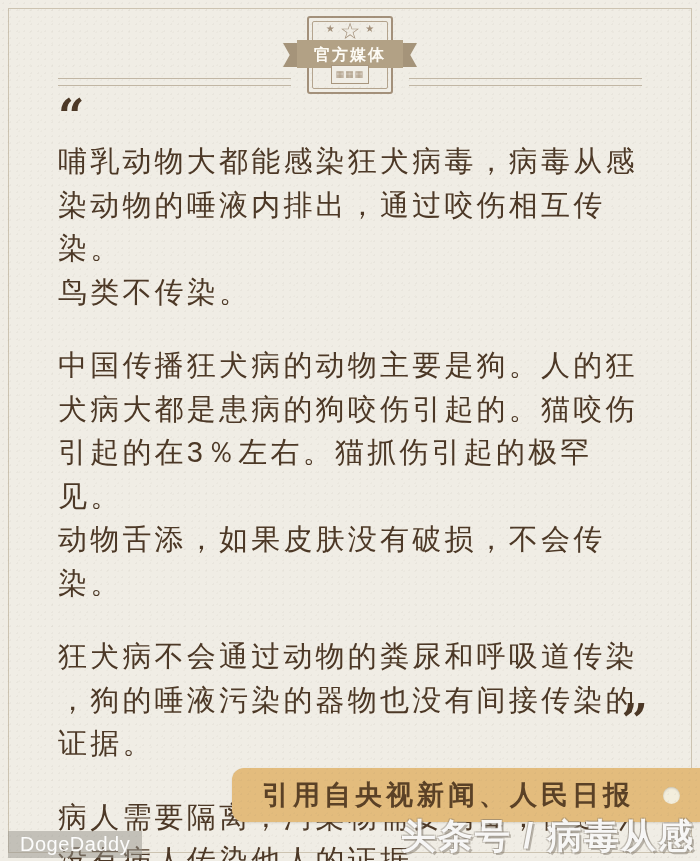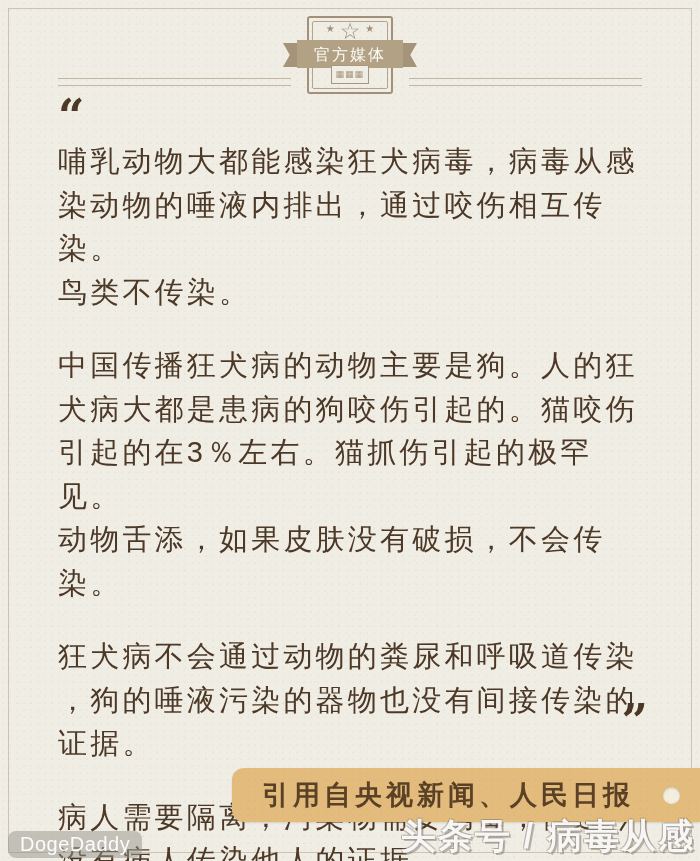--- a/index.html
+++ b/index.html
@@ -50,21 +50,21 @@
   }
   .star-center{font-size:23px;line-height:22px;vertical-align:-2px;}
   .star-side{font-size:10px;vertical-align:5px;margin:0 5px;}
   .badge-ribbon{position:absolute;left:0;top:26px;width:134px;height:28px;z-index:3;}
   .ribbon-end{position:absolute;top:3px;width:24px;height:24px;background:#a5947a;}
   .ribbon-end.left{left:0;clip-path:polygon(0 0,100% 0,100% 100%,0 100%,28% 50%);}
   .ribbon-end.right{right:0;clip-path:polygon(0 0,100% 0,72% 50%,100% 100%,0 100%);}
   .ribbon-center{
     position:absolute;left:14px;top:0;width:106px;height:28px;background:#b2a185;
     color:#fdfbf5;font-size:16px;letter-spacing:2px;text-align:center;
-    line-height:29px;font-weight:normal;
+    line-height:29px;font-weight:bold;
   }
   .badge-seal{
     position:absolute;left:48px;top:51px;width:38px;height:19px;z-index:4;
     border:1px solid #a8967e;background:var(--background);box-sizing:border-box;
     text-align:center;font-size:9px;line-height:17px;color:#a8967e;letter-spacing:1px;
   }
 
   
   .content{position:absolute;left:58px;top:96px;width:586px;color:var(--text);}
   .quote-mark{
@@ -101,21 +101,21 @@
     font-size:35px;font-weight:bold;letter-spacing:2px;white-space:nowrap;
     color:rgba(255,255,255,0.92);
     text-shadow:2px 2px 0 rgba(125,118,106,0.5),
                 -1px -1px 0 rgba(125,118,106,0.35),
                 1px -1px 0 rgba(125,118,106,0.35),
                 -1px 1px 0 rgba(125,118,106,0.35);
   }
   .wm-left{
     position:absolute;left:8px;top:831px;z-index:5;
     background:rgba(150,147,139,0.5);color:rgba(255,255,255,0.95);
-    font-size:20px;line-height:27px;padding:0 12px;letter-spacing:0.5px;border-radius:8px;
+    font-size:20px;line-height:27px;padding:0 12px;letter-spacing:0.5px;
   }
 </style>
 </head>
 <body>
 
 <div class="frame"></div>
 
 <div class="deco-line left"></div>
 <div class="deco-line right"></div>
 

